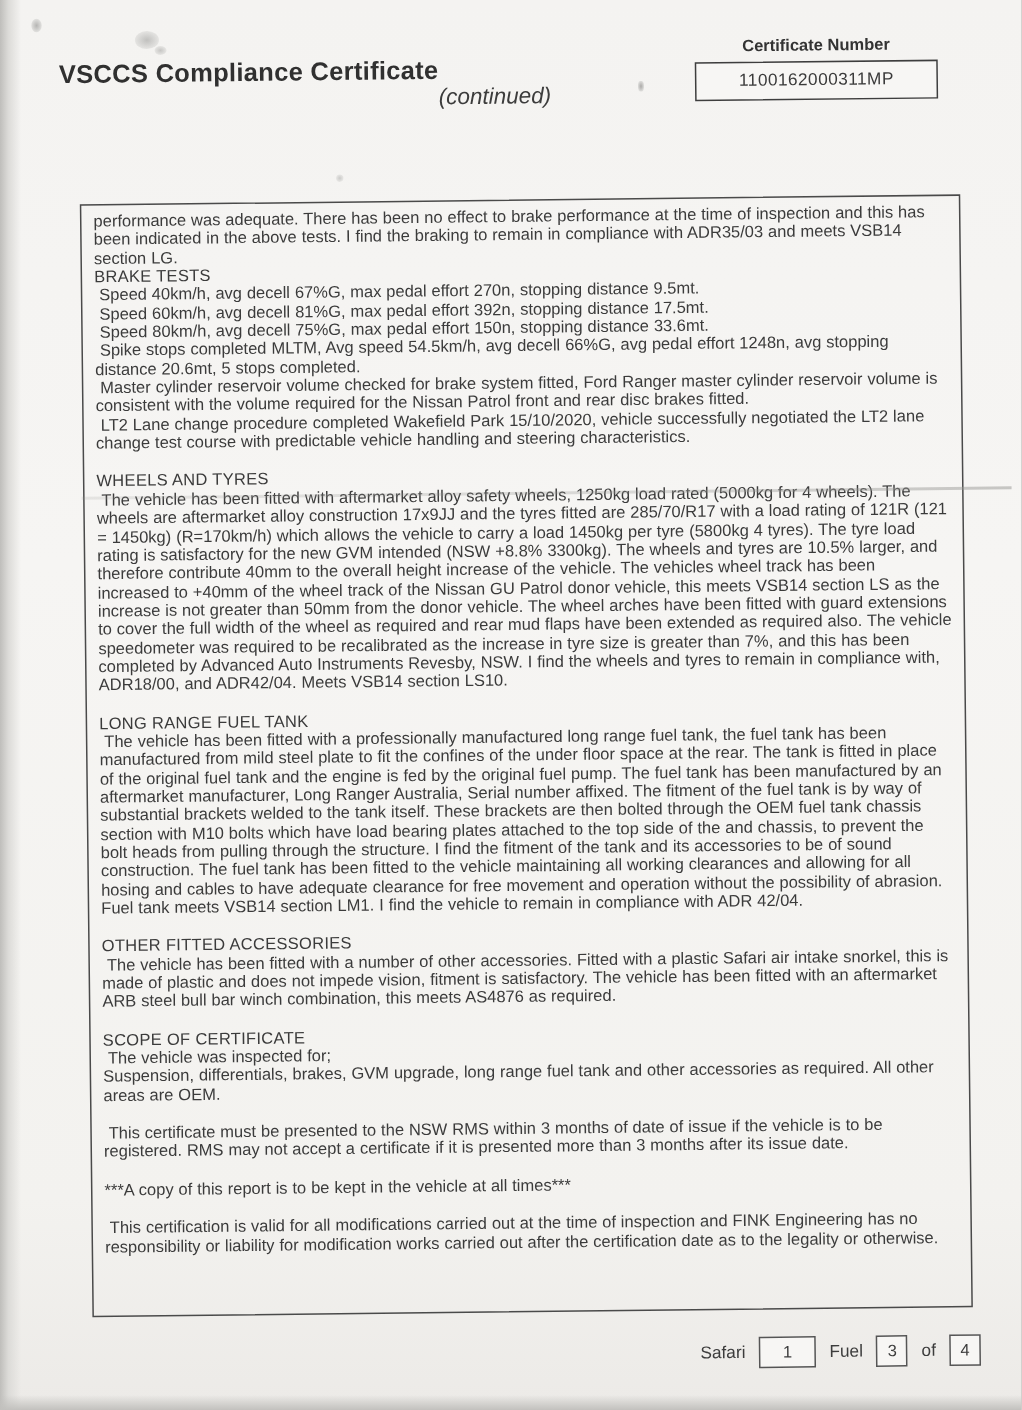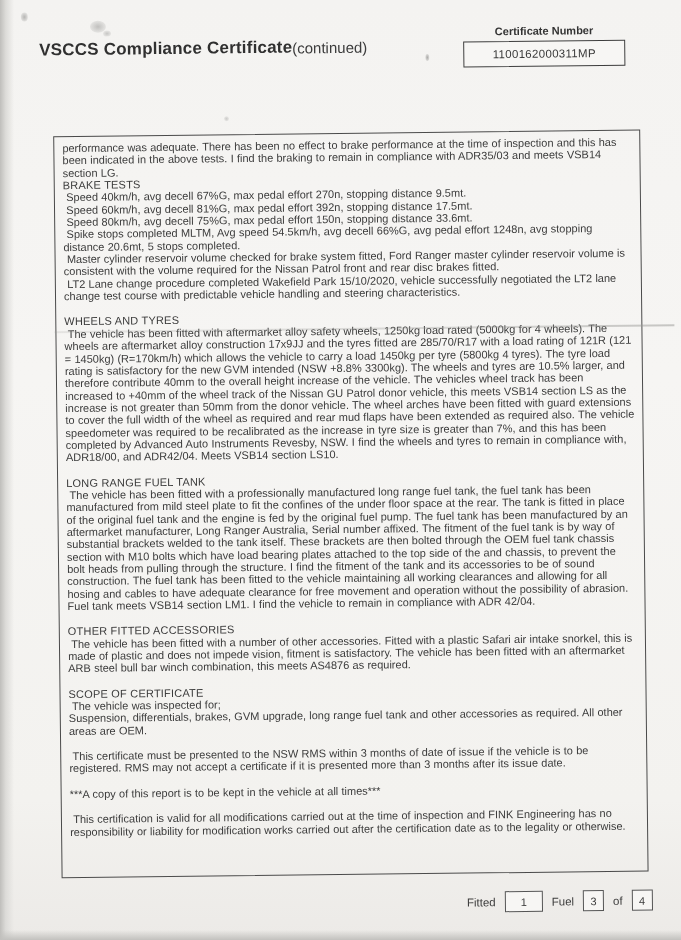--- a/index.html
+++ b/index.html
@@ -30,22 +30,22 @@
     transform:rotate(-0.65deg);
     transform-origin:50% 50%;
     color:#3a3a3a;
   }
   
   .doc-title{
     position:absolute;left:44px;top:37px;
     font-size:17px;font-weight:bold;color:#303030;letter-spacing:.2px;
   }
   .continued{
-    position:absolute;left:297px;top:39px;
-    font-size:15px;color:#3c3c3c;
+    position:absolute;left:297px;top:56px;
+    font-size:15px;font-style:italic;color:#3c3c3c;
   }
   .cert-label{
     position:absolute;left:468px;top:27px;width:162px;
     text-align:center;font-size:11px;font-weight:bold;color:#333;
   }
   .cert-box{
     position:absolute;left:468px;top:43px;width:160px;height:24px;
     border:1.5px solid #3e3e3e;background:#f7f6f4;
     display:flex;align-items:center;justify-content:center;
     font-size:11.5px;color:#3a3a3a;letter-spacing:.3px;
@@ -142,21 +142,21 @@
           <div class="section">
             <p>***A copy of this report is to be kept in the vehicle at all times***</p>
           </div>
           <div class="section">
             <p> This certification is valid for all modifications carried out at the time of inspection and FINK Engineering has no responsibility or liability for modification works carried out after the certification date as to the legality or otherwise.</p>
           </div>
         </div>
     </div>
 
     <div class="footer">
-      <span class="lbl">Fitted</span>
+      <span class="lbl">Safari</span>
       <span class="vbox wide">
         <span>1</span>
       </span>
       <span class="lbl">Fuel</span>
       <span class="vbox narrow">
         <span>3</span>
       </span>
       <span class="lbl">of</span>
       <span class="vbox narrow">
         <span>4</span>

